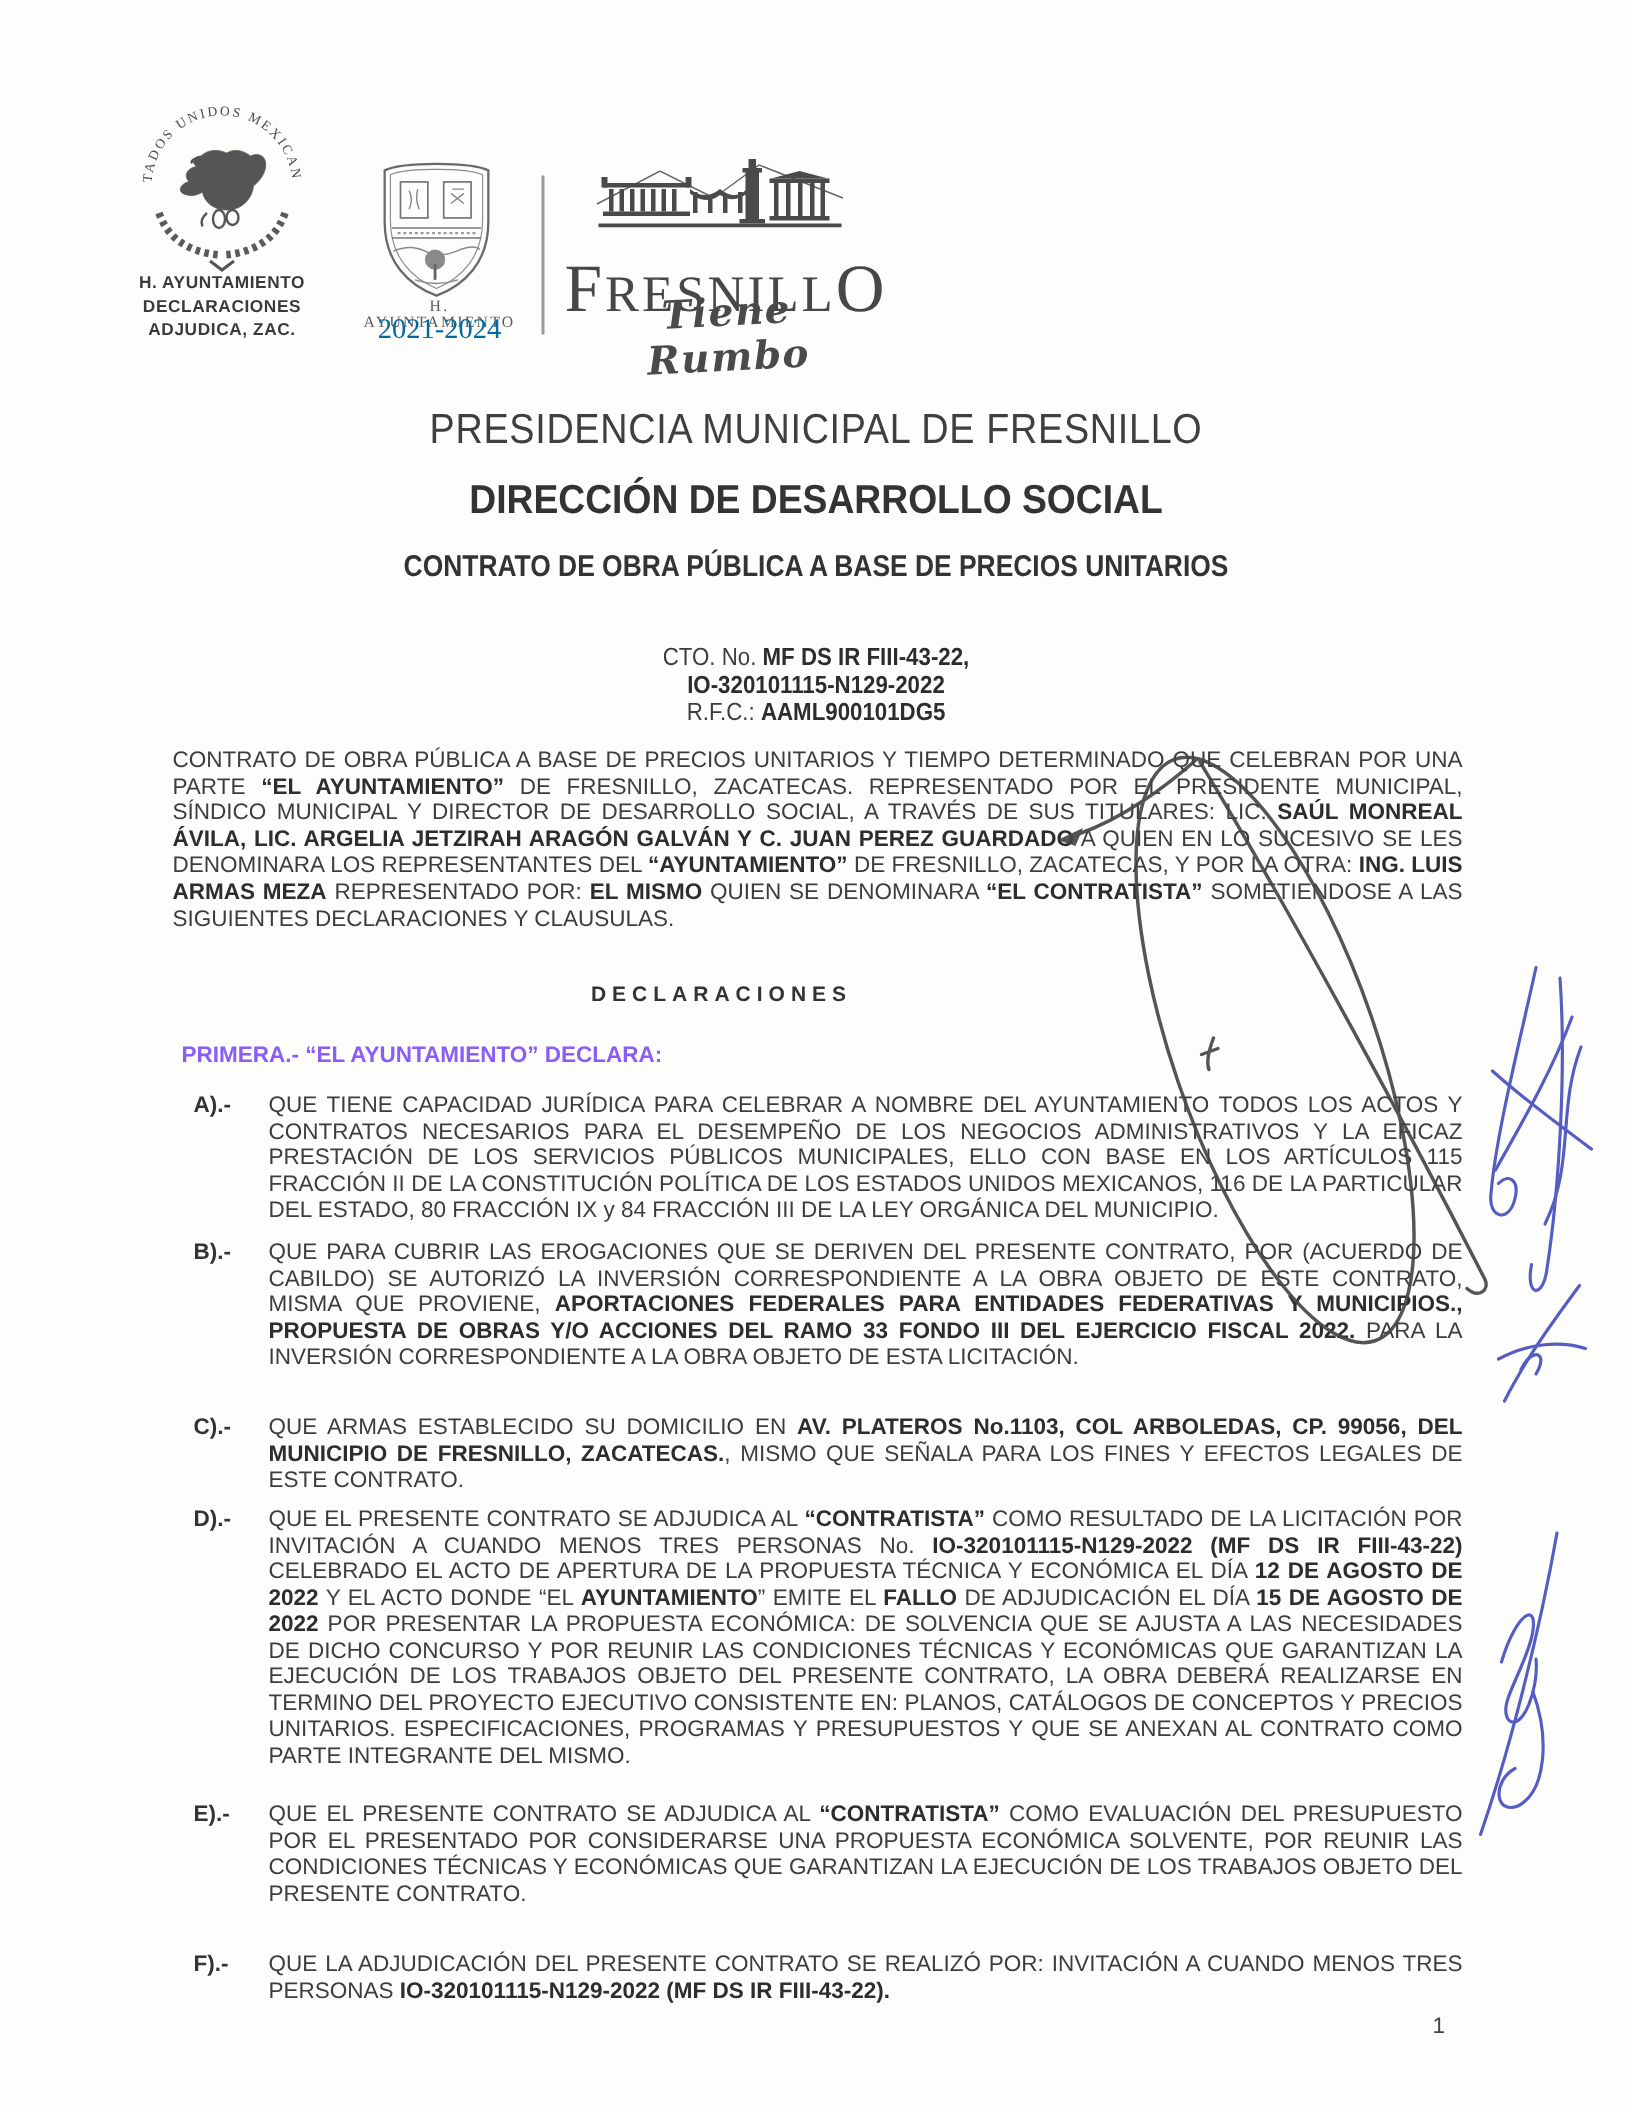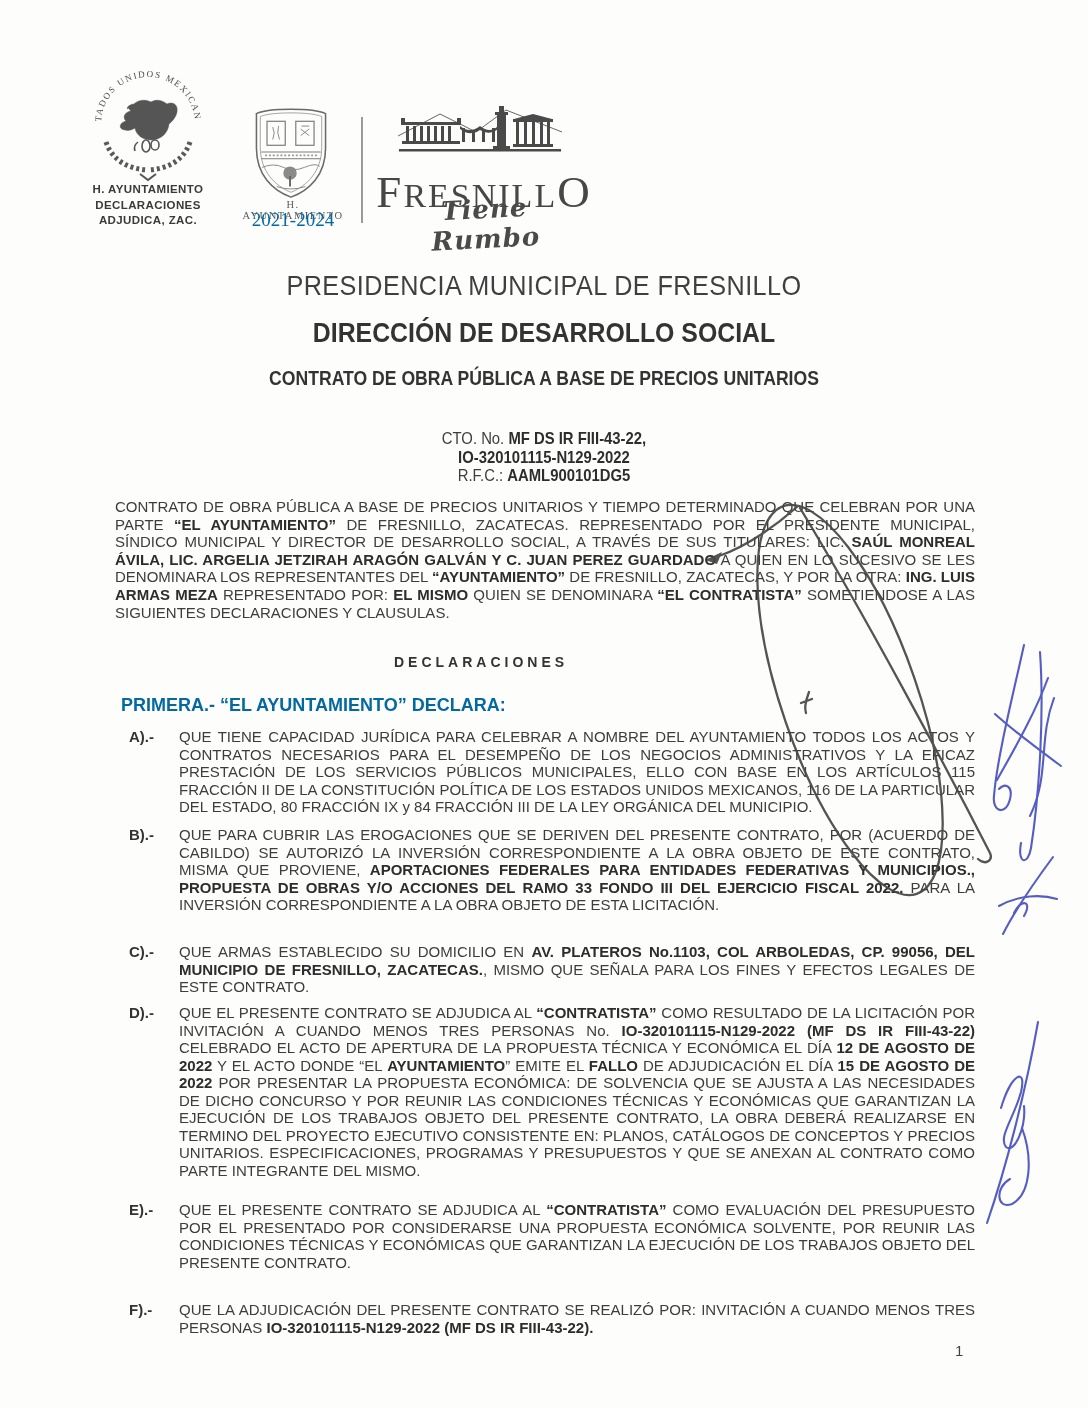--- a/index.html
+++ b/index.html
@@ -34,21 +34,21 @@
       transform:scaleX(.92);transform-origin:50% 50%;}
   .t3{left:0;top:367px;width:1088px;text-align:center;font-size:20px;font-weight:bold;color:#333;
       transform:scaleX(.88);transform-origin:50% 50%;}
   .cto{left:0;top:429px;width:1088px;text-align:center;font-size:16.5px;line-height:18.6px;
        color:#3d3d3d;transform:scaleX(.9);transform-origin:50% 50%;}
 
   .intro{left:115px;top:498px;width:860px;font-size:15px;line-height:17.6px;text-align:justify;}
 
   .decl-h{left:0;top:654px;width:962px;text-align:center;font-weight:bold;font-size:14px;
           letter-spacing:4px;color:#333;}
-  .primera{left:121px;top:695px;font-weight:bold;font-size:18px;color:#0369a1;}
+  .primera{left:121px;top:695px;font-weight:bold;font-size:15px;color:#8b5cf6;}
 
   .item{position:absolute;left:115px;width:860px;}
   .item .lbl{position:absolute;left:14px;top:0;font-weight:bold;font-size:15px;color:#333;}
   .item .txt{margin-left:64px;text-align:justify;font-size:15px;line-height:17.5px;}
   #items .item:nth-of-type(1){top:728px;}
   #items .item:nth-of-type(2){top:826px;}
   #items .item:nth-of-type(3){top:943px;}
   #items .item:nth-of-type(4){top:1004px;}
   #items .item:nth-of-type(5){top:1201px;}
   #items .item:nth-of-type(6){top:1301px;}

